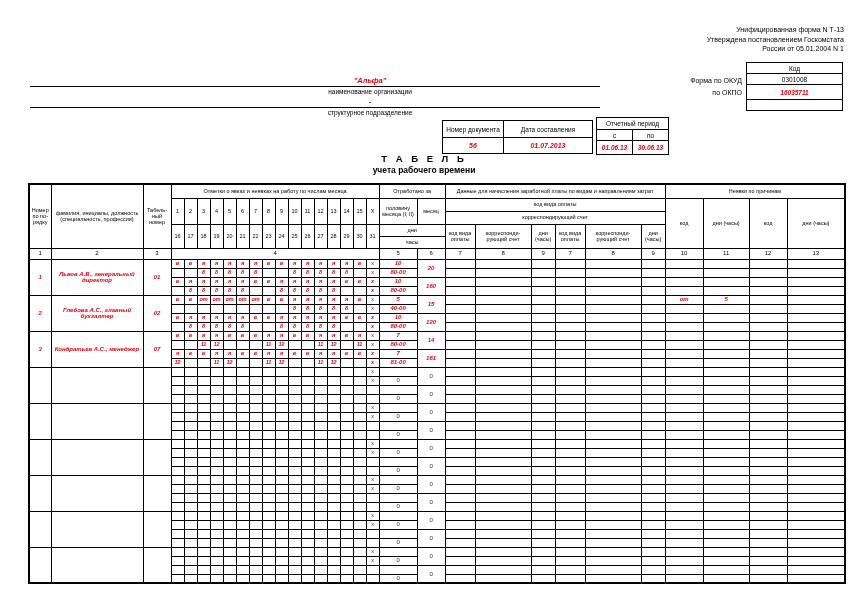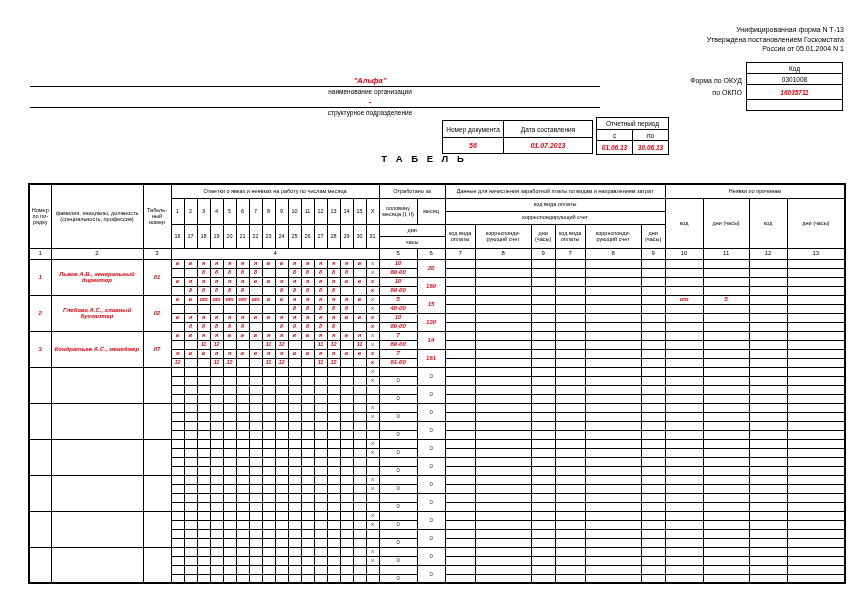--- a/index.html
+++ b/index.html
@@ -102,20 +102,21 @@
       <div class="pc pch">с</div>
       <div class="pc pch">по</div>
     </div>
     <div style="display:flex;">
       <div class="pc pcv red">01.06.13</div>
       <div class="pc pcv red">30.06.13</div>
     </div>
   </div>
 
   <div class="abs doc-title">Т А Б Е Л Ь</div>
+  <div class="abs doc-subtitle">учета рабочего времени</div>
 
   <div class="abs tbl-wrap">
     <table>
       <colgroup>
         <col style="width:22px">
           <col style="width:92px">
           <col style="width:28px">
         <col span="16" style="width:13px">
         <col style="width:38px">
           <col style="width:28px">

